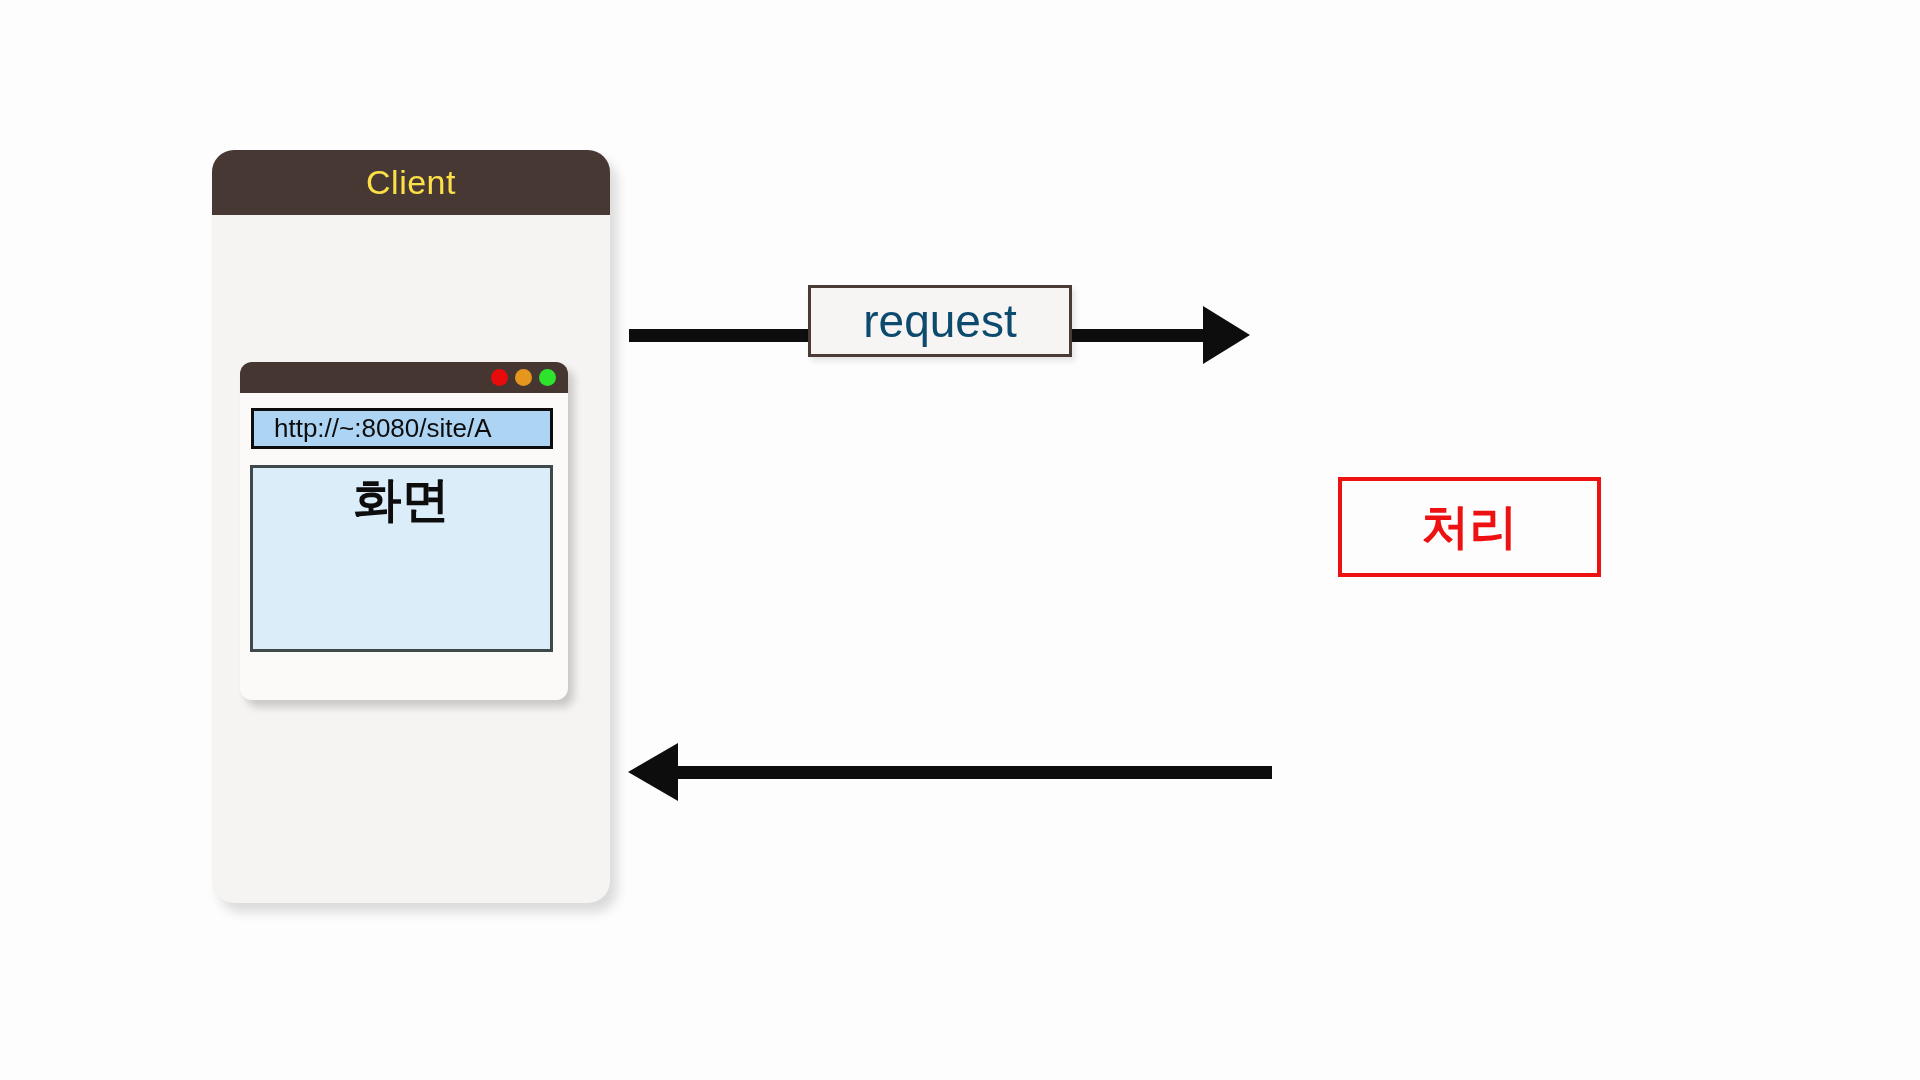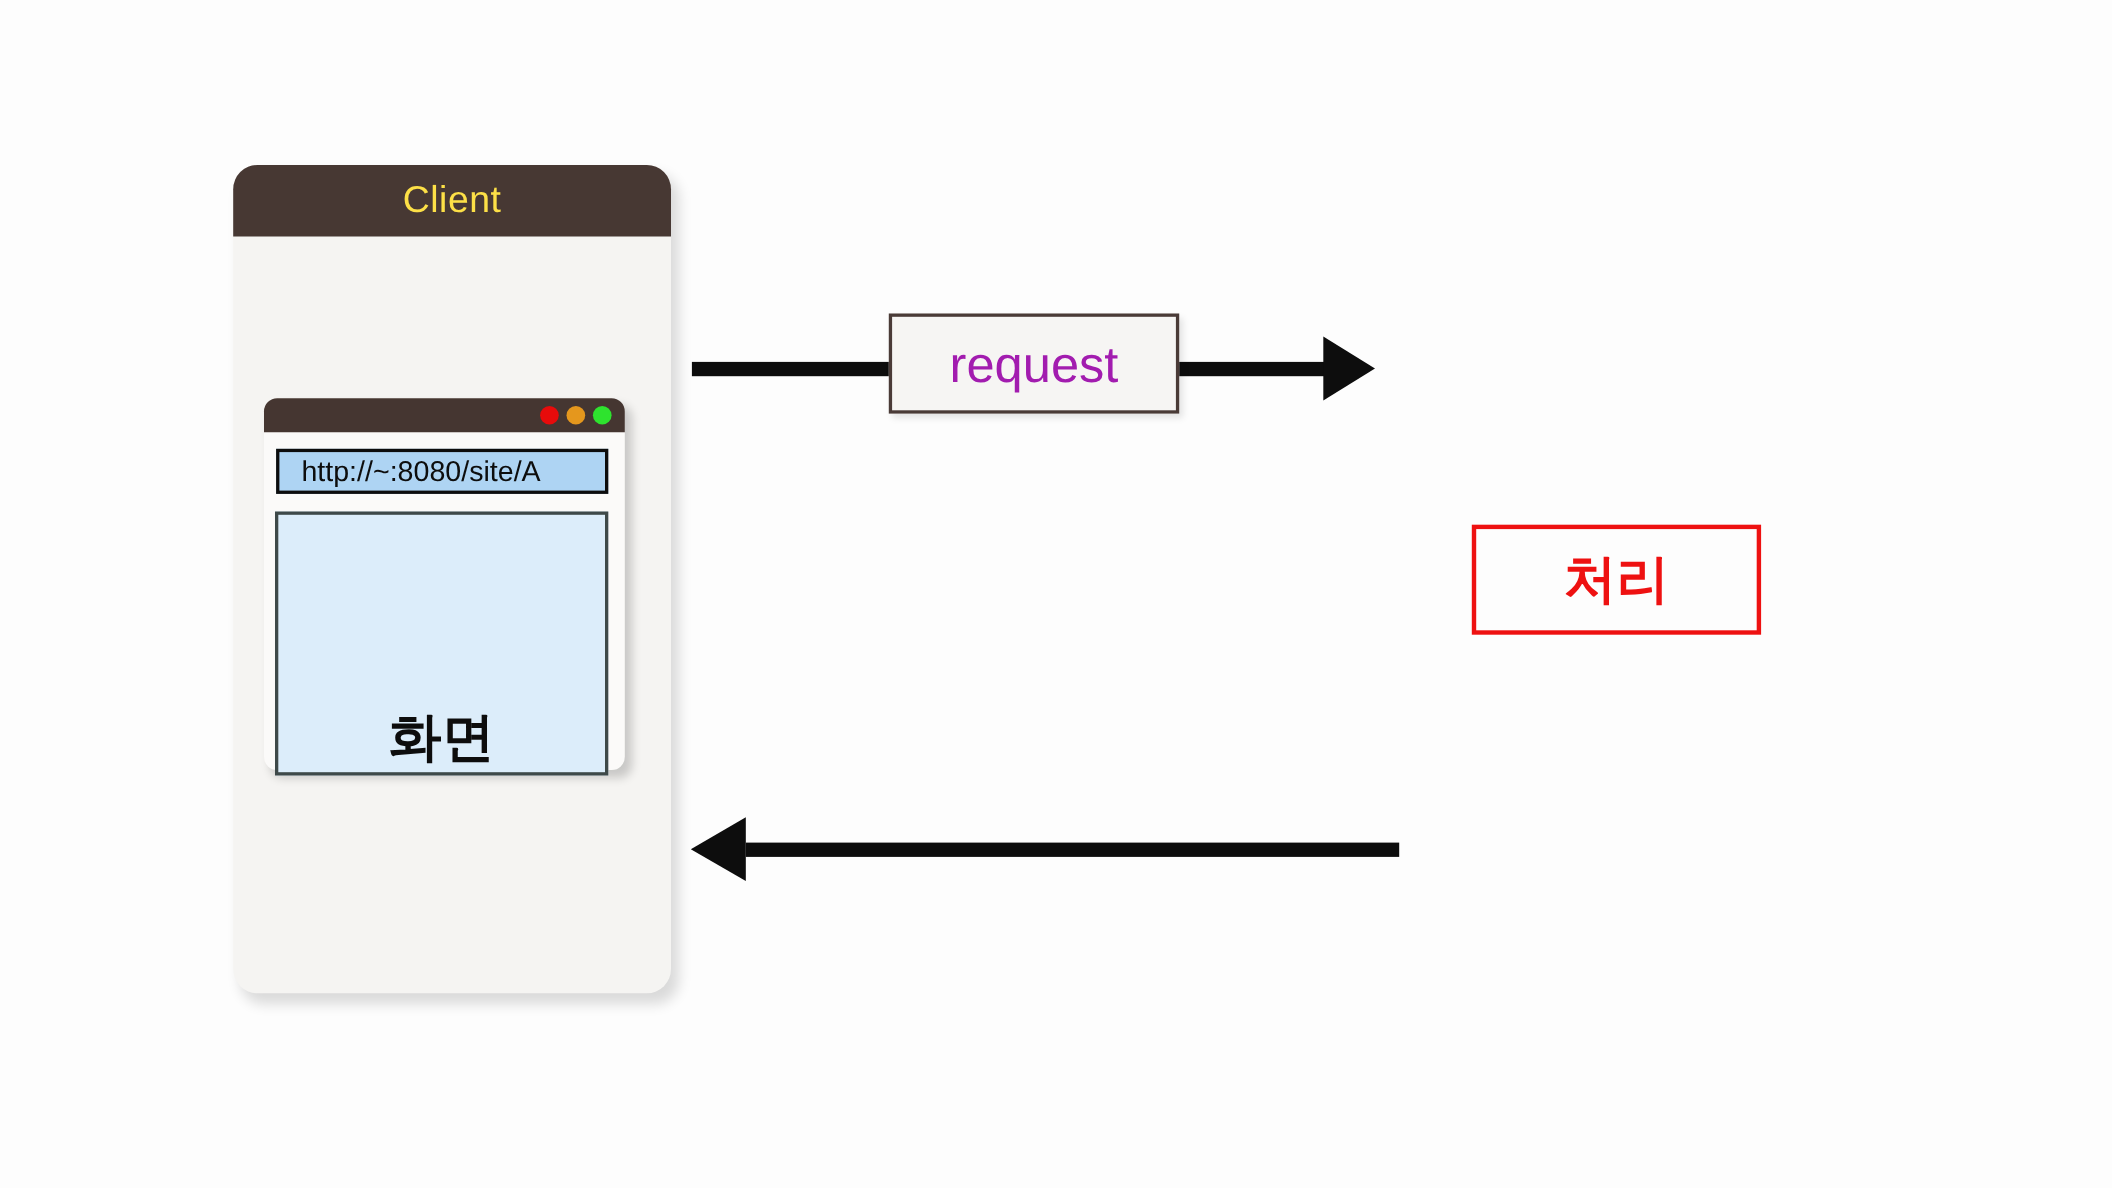--- a/index.html
+++ b/index.html
@@ -69,35 +69,35 @@
     width:302px;height:41px;
     background:var(--url-bar-blue);
     border:3px solid #0d0d0d;
     display:flex;align-items:center;
     padding-left:20px;
     font-size:26px;color:#0d0d0d;
     white-space:nowrap;overflow:hidden;
   }
   .screen{
     position:absolute;left:10px;top:103px;
-    width:303px;height:240px;
+    width:303px;height:187px;
     background:var(--screen-blue);
     border:3px solid var(--screen-border);
-    display:flex;align-items:flex-end;justify-content:center;
+    display:flex;align-items:flex-start;justify-content:center;
     font-size:48px;color:#0d0d0d;font-weight:600;
   }
 
   
   .msg-box{
     position:absolute;
-    width:264px;height:91px;left:808px;
+    width:264px;height:72px;left:808px;
     background:var(--box-bg);
     border:3px solid var(--box-border);
     display:flex;align-items:center;justify-content:center;
-    font-size:46px;color:#a21caf;
+    font-size:46px;color:#0c4a6e;
     z-index:3;
     box-shadow:3px 4px 6px rgba(0,0,0,0.10);
   }
   .msg-box.request{top:285px;}
   .msg-box.response{top:722px;}
 
   
   .arrow-line{
     position:absolute;height:13px;background:var(--arrow-black);z-index:2;
   }

